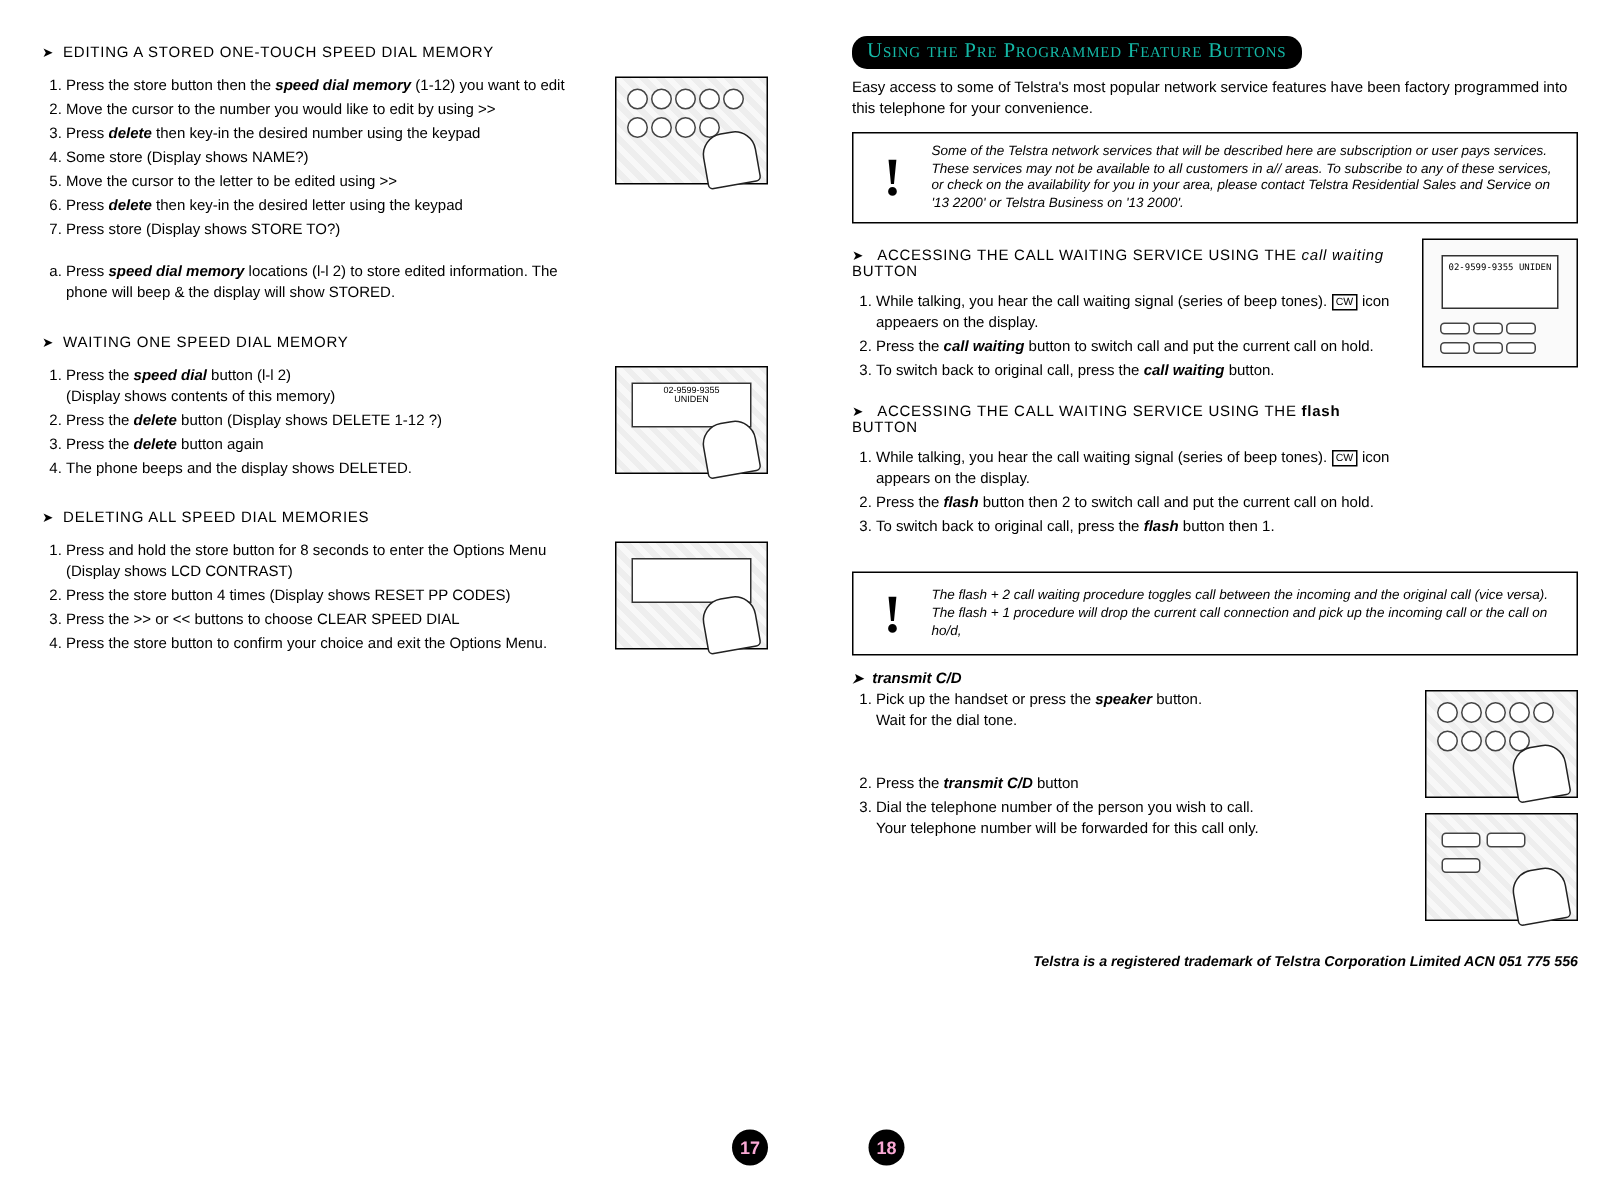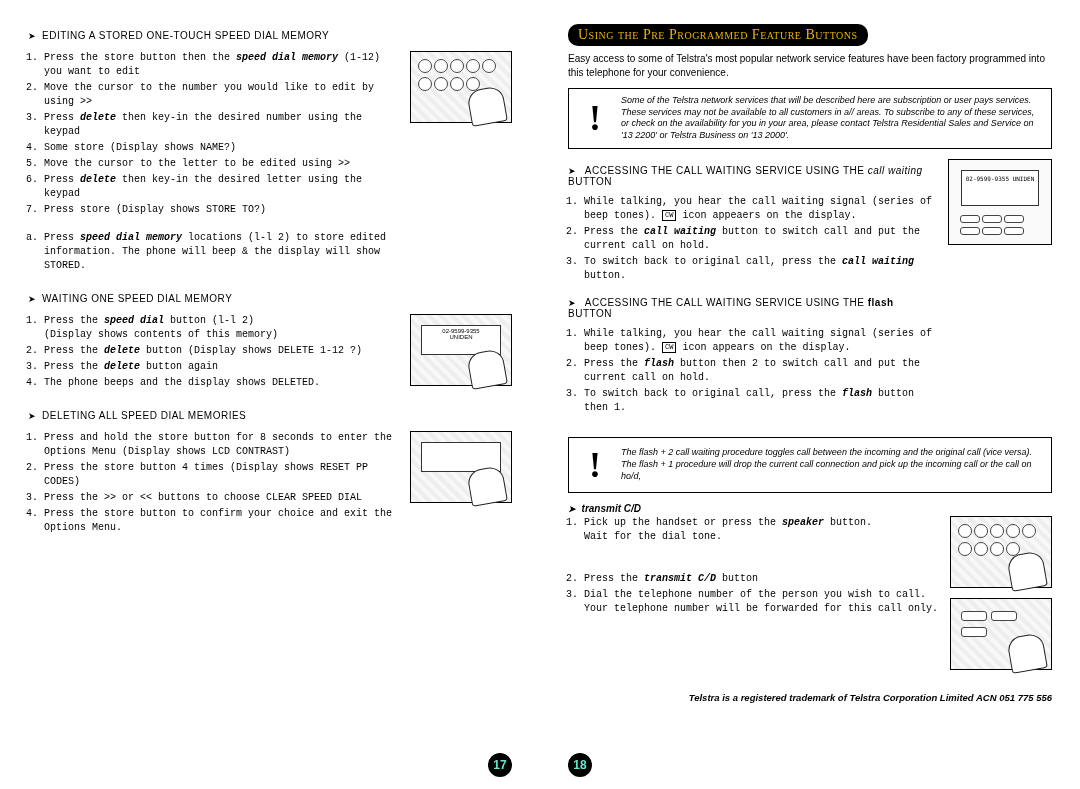--- a/index.html
+++ b/index.html
@@ -29,30 +29,29 @@
   .heading {
     font-size: 10px;
     letter-spacing: 0.5px;
     margin: 6px 0 8px 0;
     font-weight: normal;
   }
   .heading.caps { text-transform: none; }
   ol.steps {
     margin: 2px 0 14px 0;
     padding-left: 16px;
-    font-family: Liberation Mono, monospace;
   }
   ol.steps li {
     margin-bottom: 2px;
     line-height: 1.4;
   }
   ol.steps.alpha { list-style-type: lower-alpha; padding-left:16px; margin-top:0;}
   .banner {
     background: #000;
-    color: #eab308;
+    color: #14b8a6;
     padding: 3px 10px;
     border-radius: 10px;
     font-variant: small-caps;
     font-family: "Times New Roman", serif;
     font-size: 14px;
     letter-spacing: 0.5px;
     display: inline-block;
     margin-bottom: 6px;
   }
   .notebox {
@@ -75,26 +74,27 @@
     font-style: italic;
     font-size: 9px;
     line-height: 1.3;
   }
   .pagenum {
     position: absolute;
     bottom: 12px;
     width: 24px;
     height: 24px;
     background: #000;
-    color: #5eead4;
+    color: #f9a8d4;
     border-radius: 50%;
     text-align: center;
     line-height: 24px;
     font-size: 12px;
     font-weight: bold;
+    margin-left: 11px;
   }
   .pagenum.left { right: 28px; }
   .pagenum.right { left: 28px; }
   .imgbox {
     border: 1px solid #000;
     width: 100px;
     height: 70px;
     float: right;
     margin: 2px 0 6px 8px;
     background: repeating-linear-gradient(45deg,#f8f8f8,#f8f8f8 4px,#eee 4px,#eee 8px);

